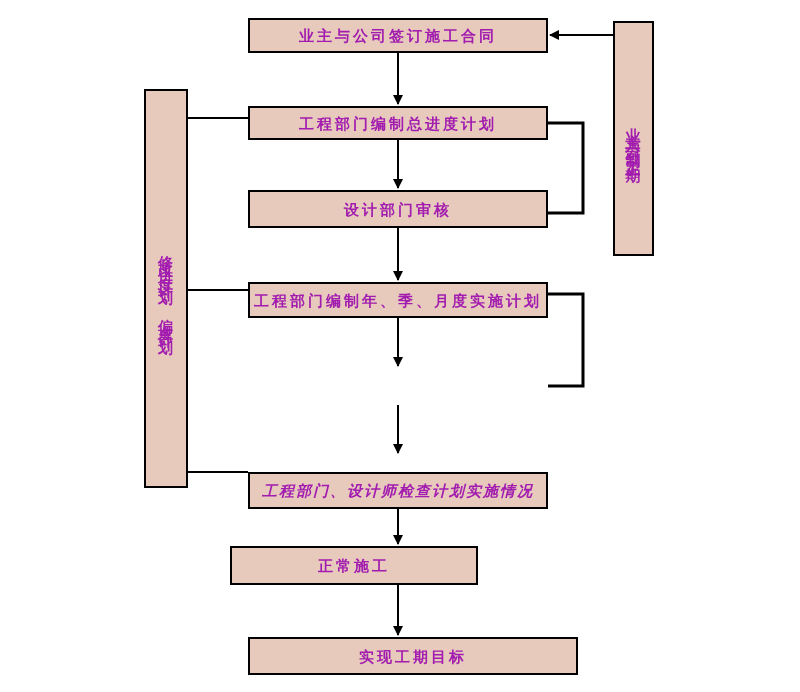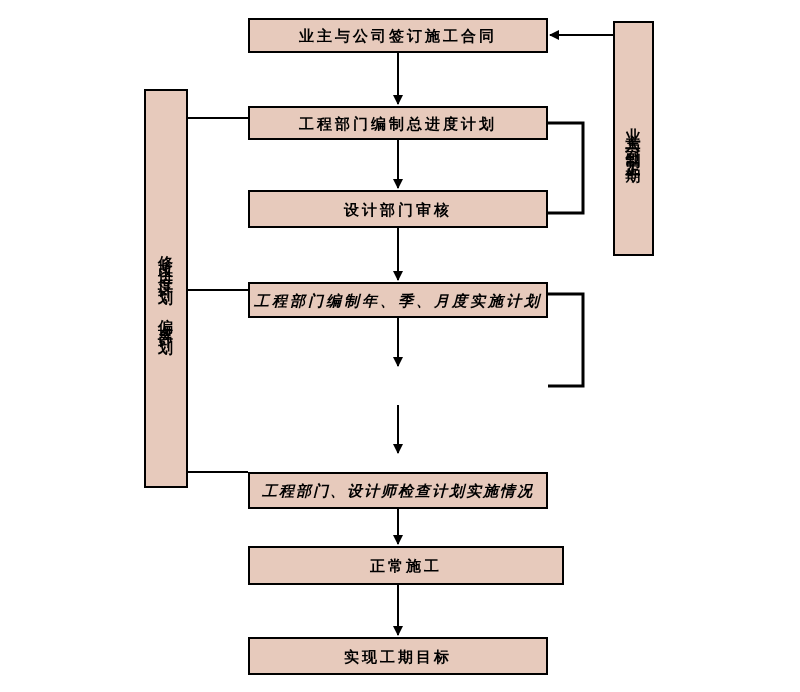--- a/index.html
+++ b/index.html
@@ -23,21 +23,21 @@
     height: 692px;
   }
   .fbox {
     position: absolute;
     box-sizing: border-box;
     background: #e7cabc;
     border: 2px solid #000000;
     display: flex;
     align-items: center;
     justify-content: center;
-    color: #000000;
+    color: #a21caf;
     font-weight: bold;
     font-size: 15px;
     letter-spacing: 3px;
     white-space: nowrap;
     text-align: center;
   }
   .hbox { line-height: 1; }
   .vbox {
     writing-mode: vertical-rl;
     text-orientation: upright;
@@ -45,25 +45,25 @@
   }
   .vbox .vtext {
     writing-mode: vertical-rl;
     text-orientation: upright;
     line-height: 1;
   }
   
   #box-1 { left: 248px; top: 18px;  width: 300px; height: 35px; }
   #box-2 { left: 248px; top: 106px; width: 300px; height: 34px; }
   #box-3 { left: 248px; top: 190px; width: 300px; height: 38px; }
-  #box-4 { left: 248px; top: 282px; width: 300px; height: 36px; font-style: italic; }
+  #box-4 { left: 248px; top: 282px; width: 300px; height: 36px; }
   #box-5 { left: 248px; top: 368px; width: 300px; height: 37px; }
   #box-6 { left: 248px; top: 472px; width: 300px; height: 37px; letter-spacing: 2px; font-style: italic; }
-  #box-7 { left: 248px; top: 546px; width: 316px; height: 39px; }
-  #box-8 { left: 248px; top: 637px; width: 300px; height: 38px; }
+  #box-7 { left: 230px; top: 546px; width: 248px; height: 39px; }
+  #box-8 { left: 248px; top: 637px; width: 330px; height: 38px; }
   
   #box-left  { left: 144px; top: 89px; width: 44px; height: 399px; letter-spacing: 7px; }
   #box-right { left: 613px; top: 21px; width: 41px; height: 235px; letter-spacing: 5px; }
 </style>
 </head>
 <body>
 
 <div id="canvas">
 
   <svg id="connectors" viewBox="0 0 800 692" xmlns="http://www.w3.org/2000/svg">

